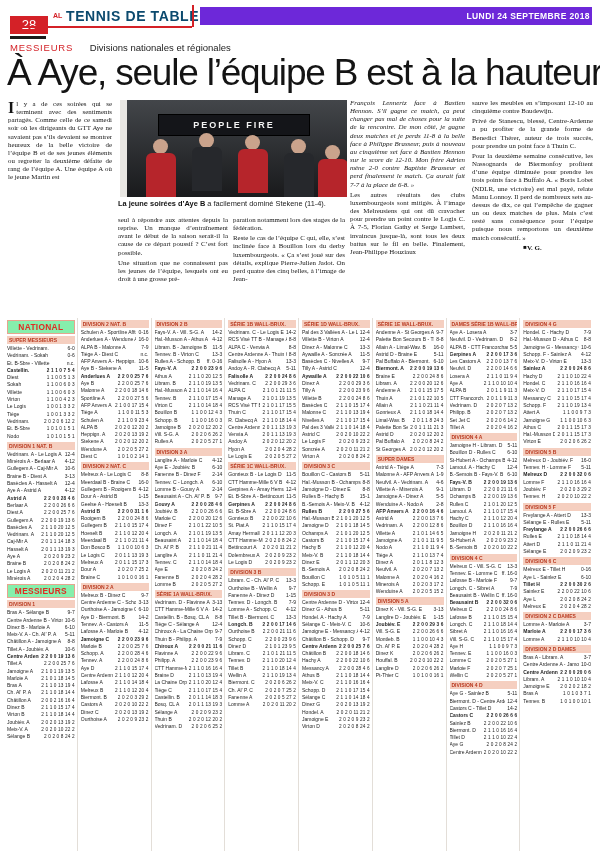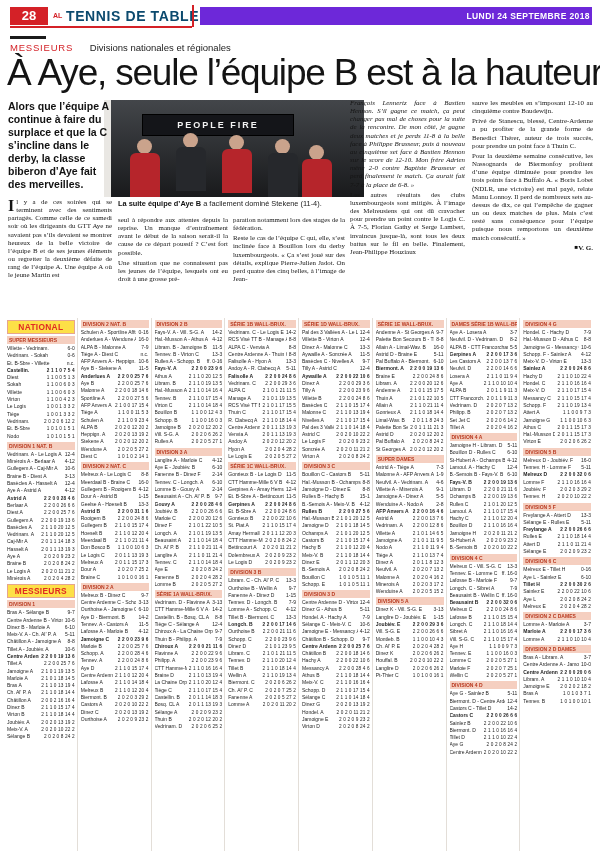--- a/index.html
+++ b/index.html
@@ -1,20 +1,20 @@
 <!DOCTYPE html>
 <html><head>
 <meta charset="utf-8">
 <style>
   html,body{margin:0;padding:0}
   body{width:600px;height:855px;position:relative;background:#fff;overflow:hidden;
        font-family:"Liberation Sans",sans-serif;color:#111}
   
-  .pagebox{position:absolute;left:10px;top:7px;width:38px;height:18px;background:#d42127;
-           color:#fff;font-weight:bold;font-size:13px;text-align:center;line-height:18px}
+  .pagebox{position:absolute;left:10px;top:16px;width:38px;height:18px;background:#d42127;
+           color:#fff;font-weight:normal;font-size:13px;text-align:center;line-height:18px}
   .al-mark{position:absolute;left:53px;top:12px;color:#d42127;font-size:7px;font-weight:bold}
   .masthead{position:absolute;left:66px;top:8px;font-size:14px;font-weight:bold;
             letter-spacing:.6px;color:#0c4a6e;white-space:nowrap}
   .mast-underline{position:absolute;left:10px;top:26px;width:182px;height:2px;background:#d42127}
   .mast-tick{position:absolute;left:192px;top:5px;width:2px;height:22px;background:#d42127}
   .datebar{position:absolute;left:200px;top:7px;width:392px;height:18px;background:#6d28d9;
            color:#fff;font-size:8.5px;font-weight:bold;line-height:18px;text-align:right;
            padding-right:2px;box-sizing:border-box;letter-spacing:.4px}
   
   .krule{position:absolute;left:10px;top:36px;width:36px;height:3px;background:#1b1b1b}
@@ -29,26 +29,26 @@
   .ac2{left:118px;top:216px;width:110px;height:96px}
   .ac3{left:233px;top:216px;width:112px;height:96px}
   .ac4{left:350px;top:99px;width:115px;height:213px}
   .ac5{left:472px;top:99px;width:121px;height:213px}
   .lede{font-size:10.5px;line-height:13px;font-weight:bold;color:#121212;margin:0 0 7px}
   .ap{font-family:"Liberation Serif",serif;font-size:6.9px;line-height:8.15px;
       text-align:justify;margin:0 0 2px;color:#151515}
   .ap.i{font-style:italic}
   .drop{float:left;font-size:16px;line-height:15px;font-weight:bold;padding-right:2px;
         font-family:"Liberation Serif",serif}
-  .sigline{display:flex;justify-content:flex-end;font-family:"Liberation Serif",serif;
+  .sigline{display:flex;justify-content:center;font-family:"Liberation Serif",serif;
            font-size:7px;margin-top:1px}
   .sigline .sq{font-size:6px}
   .sigline .vg{font-weight:bold}
   
-  .photo{position:absolute;left:104px;top:100px;width:260px;height:97px;
+  .photo{position:absolute;left:120px;top:100px;width:227px;height:97px;
          background:linear-gradient(180deg,#43464a 0%,#2b2d30 55%,#191a1c 100%);overflow:hidden}
   .credit{position:absolute;left:0;top:0;width:7px;height:97px;background:#e9e7e3}
   .credit span{display:block;transform:rotate(-90deg) translateX(-92px);transform-origin:0 0;
                font-size:4.5px;color:#777;white-space:nowrap;width:90px}
   .banner{position:absolute;left:38px;top:14px;width:150px;height:20px;background:#141519;
           color:#f2f2f2;font-weight:bold;font-size:9px;letter-spacing:2px;text-align:center;
           line-height:20px;border:1px solid #000}
   .player{position:absolute;bottom:0;height:58px;width:34px}
   .player .head{position:absolute;left:9px;top:0;width:15px;height:15px;border-radius:50%;
                 background:#caa38c}
@@ -56,21 +56,21 @@
                  background:#b6252b}
   .player .torso.dark{background:#26282c}
   .caption{position:absolute;left:118px;top:200px;width:227px;font-size:7.4px;line-height:8.6px;
            color:#222}
   .caption b{color:#111}
   
   .results{position:absolute;left:7px;top:318px;width:586px;height:533px;display:flex;
            overflow:hidden}
   .tcol{flex:1 1 0;min-width:0;padding:0 2px 0 3px;border-left:1px solid #e3ded8;overflow:hidden}
   .tcol:first-child{border-left:none;padding-left:0}
-  .sec{background:#fde047;color:#e02a22;border:1px solid #e6a58e;font-weight:bold;font-size:8.4px;
+  .sec{background:#86efac;color:#e02a22;border:1px solid #e6a58e;font-weight:bold;font-size:8.4px;
        text-align:center;padding:1px 0;margin:2px 0;letter-spacing:.3px}
   .sub{background:#f5cfc0;color:#b93a20;font-weight:bold;font-size:5px;padding:1px 2px;
        margin:2px 0 1px;white-space:nowrap;overflow:hidden}
   .mrow,.srow{display:flex;justify-content:space-between;font-size:5px;line-height:7.3px;
               color:#242424;white-space:nowrap}
   .mrow .nm,.srow .nm{flex:1 1 auto;min-width:0;overflow:hidden}
   .mrow .sc{margin-left:2px}
   .srow .num{margin-left:2px;font-size:4.7px;letter-spacing:.15px}
   .srow.lead{font-weight:bold}
 </style>
@@ -111,26 +111,25 @@
     </div>
   <div class="player" style="left:196px;height:52px">
       <div class="head"></div>
       <div class="torso"></div>
     </div>
   <div class="credit">
       <span></span>
     </div>
 </div>
 <div class="caption">
-  <b>La suite équipe d’Aye B</b><span> a facilement dominé Stekene (11-4).</span>
+  <b>La jeune soirées d’Aye B</b><span> a facilement dominé Stekene (11-4).</span>
 </div>
 
 <div id="article-zone">
     <div class="acol ac1">
-      <p class="lede">Alors que l’équipe A continue à faire du surplace et que la C s’incline dans le derby, la classe biberon d’Aye fait des merveilles.</p>
       <p class="ap"><span class="drop">I</span>l y a de ces soirées qui se terminent avec des sentiments partagés. Comme celle de ce samedi soir où les dirigeants du GTT Aye ne savaient pas s’ils devaient se montrer heureux de la belle victoire de l’équipe B et de ses jeunes éléments ou regretter la deuxième défaite de rang de l’équipe A. Une équipe A où le jeune Martin est</p>
     </div>
     <div class="acol ac2">
       <p class="ap">seul à répondre aux attentes depuis la reprise. Un manque d’entraînement avant le début de la saison serait-il la cause de ce départ poussif ? C’est fort possible.</p>
       <p class="ap">Une situation que ne connaissent pas les jeunes de l’équipe, lesquels ont eu droit à une grosse pré-</p>
     </div>
     <div class="acol ac3">
       <p class="ap">paration notamment lors des stages de la fédération.</p>
       <p class="ap">Reste le cas de l’équipe C qui, elle, s’est inclinée face à Bouillon lors du derby luxembourgeois. « Ça s’est joué sur des détails, explique Pierre-Julien Jadot. On perd quatre des cinq belles, à l’image de Jean-</p>
     </div>

